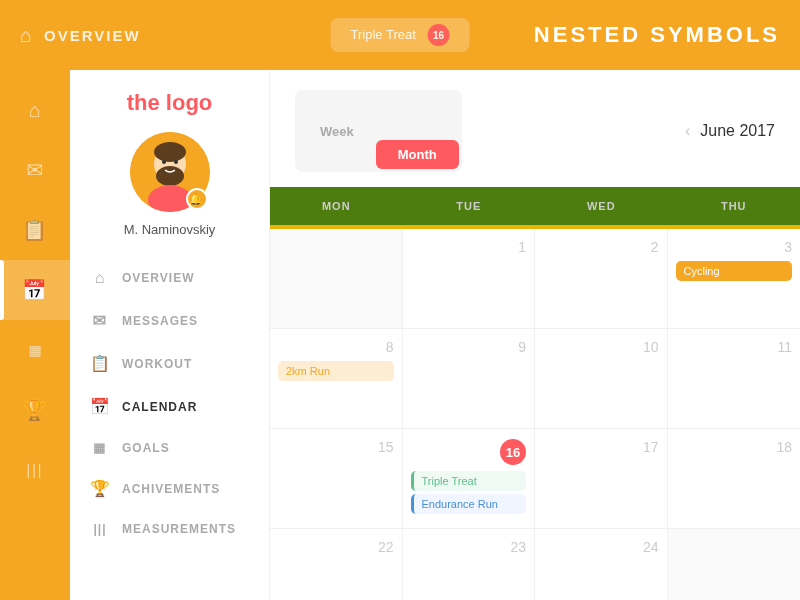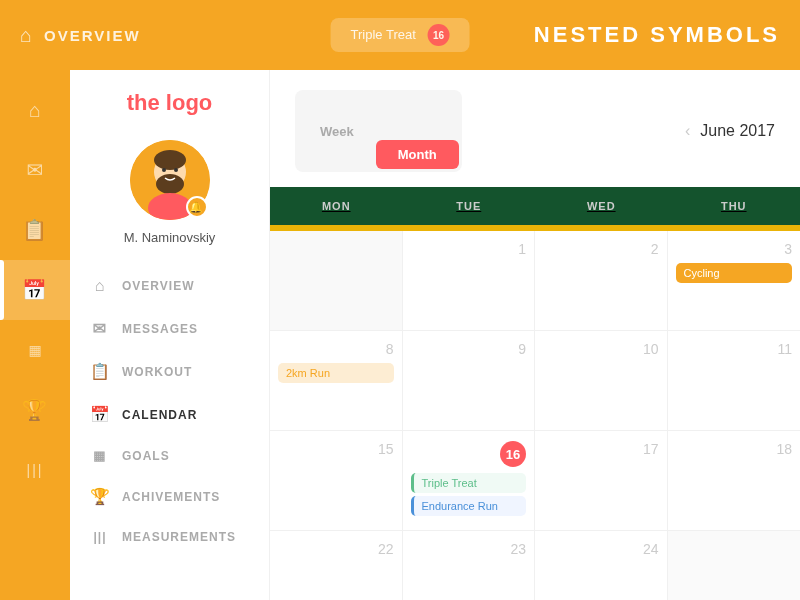--- a/index.html
+++ b/index.html
@@ -48,21 +48,21 @@
       background: #fff; border-radius: 0 3px 3px 0;
     }
 
     
     .main-sidebar {
       position: absolute; top: 70px; left: 70px; width: 200px; height: 530px;
       background: #fff; border-right: 1px solid #f0f0f0;
       display: flex; flex-direction: column; align-items: center;
       padding: 20px 0 0 0;
     }
-    .logo-text { color: #FF5A5F; font-size: 22px; font-weight: 700; margin-bottom: 24px; }
+    .logo-text { color: #FF5A5F; font-size: 22px; font-weight: 700; margin-bottom: 16px; }
     .avatar-container { position: relative; margin-bottom: 10px; }
     .avatar-circle {
       width: 80px; height: 80px; border-radius: 50%;
       background: linear-gradient(135deg, #F5A623 0%, #f7c060 100%);
       display: flex; align-items: center; justify-content: center;
       font-size: 36px; overflow: hidden; position: relative;
     }
     .avatar-badge {
       position: absolute; bottom: 2px; right: 2px;
       background: #F5A623; border-radius: 50%; width: 22px; height: 22px;
@@ -96,23 +96,22 @@
     }
     .toggle-btn.active { background: #FF5A5F; color: #fff; margin-top: 47px; }
     .month-nav { display: flex; align-items: center; gap: 10px; }
     .month-nav-arrow { color: #ccc; font-size: 16px; cursor: pointer; }
     .month-title { font-size: 16px; font-weight: 400; color: #333; }
 
     
     .calendar { width: 100%; }
     .calendar-header {
       display: grid; grid-template-columns: repeat(4, 1fr);
-      padding: 8px 0; border-bottom: 6px solid #eab308;
-      background: #14532d;
-      text-decoration: underline;
+      padding: 8px 0; border-bottom: 4px solid #eab308;
+      background: #4d7c0f;
     }
     .cal-header-cell {
       text-align: center; font-size: 11px; font-weight: 600;
       color: #ccc; letter-spacing: 1px; padding: 5px 0;
     }
     .calendar-grid {
       display: grid; grid-template-columns: repeat(4, 1fr);
     }
     .cal-cell {
       border-right: 1px solid #f0f0f0; border-bottom: 1px solid #f0f0f0;

